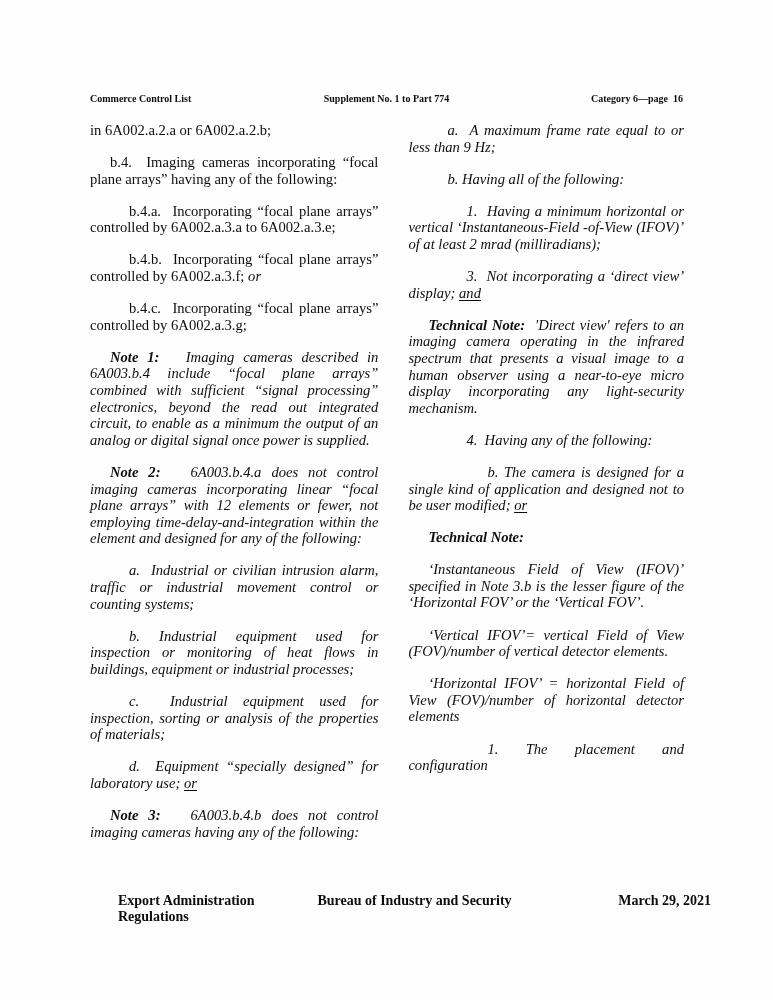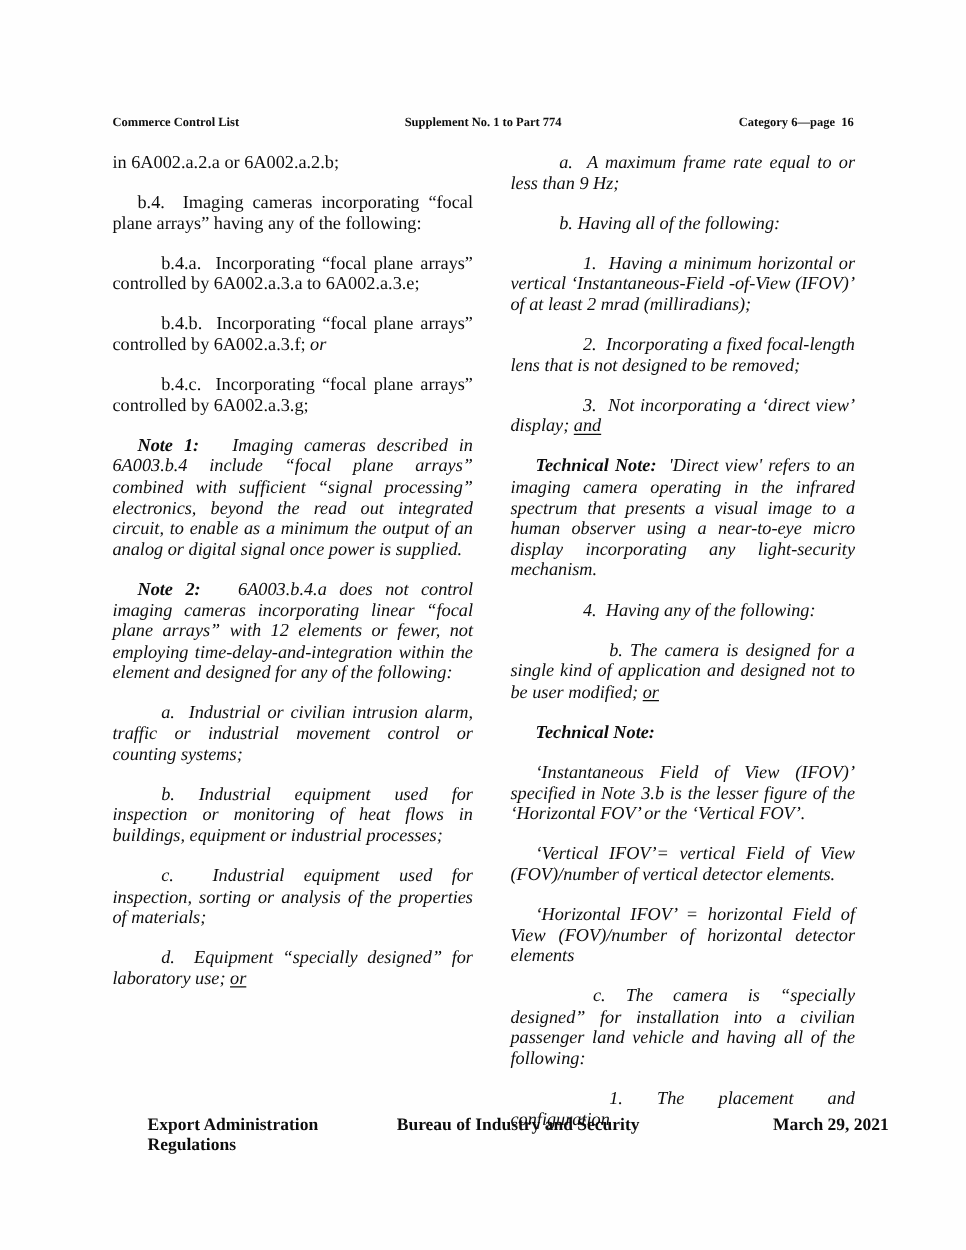--- a/index.html
+++ b/index.html
@@ -81,35 +81,34 @@
         <p class="para ind1"><span>b.4.&nbsp; Imaging cameras incorporating “focal plane arrays” having any of the following:</span></p>
         <p class="para ind2"><span>b.4.a.&nbsp; Incorporating “focal plane arrays” controlled by 6A002.a.3.a to 6A002.a.3.e;</span></p>
         <p class="para ind2"><span>b.4.b.&nbsp; Incorporating “focal plane arrays” controlled by 6A002.a.3.f; </span><span class="s-i">or</span></p>
         <p class="para ind2"><span>b.4.c.&nbsp; Incorporating “focal plane arrays” controlled by 6A002.a.3.g;</span></p>
         <p class="para ind1 italic"><span class="s-b">Note 1:</span><span>&nbsp;&nbsp; Imaging cameras described in 6A003.b.4 include “focal plane arrays” combined with sufficient “signal processing” electronics, beyond the read out integrated circuit, to enable as a minimum the output of an analog or digital signal once power is supplied.</span></p>
         <p class="para ind1 italic"><span class="s-b">Note 2:</span><span>&nbsp;&nbsp; 6A003.b.4.a does not control imaging cameras incorporating linear “focal plane arrays” with 12 elements or fewer, not employing time-delay-and-integration within the element and designed for any of the following:</span></p>
         <p class="para ind2 italic"><span>a.&nbsp; Industrial or civilian intrusion alarm, traffic or industrial movement control or counting systems;</span></p>
         <p class="para ind2 italic"><span>b. Industrial equipment used for inspection or monitoring of heat flows in buildings, equipment or industrial processes;</span></p>
         <p class="para ind2 italic"><span>c.&nbsp; Industrial equipment used for inspection, sorting or analysis of the properties of materials;</span></p>
         <p class="para ind2 italic"><span>d.&nbsp; Equipment “specially designed” for laboratory use; </span><span class="s-u">or</span></p>
+        <p class="para ind1 italic"><span class="s-b">Note 3:</span><span>&nbsp;&nbsp; 6A003.b.4.b does not control imaging cameras having any of the following:</span></p>
       </div>
     <div class="col col-right">
         <p class="para ind2 italic"><span>a.&nbsp; A maximum frame rate equal to or less than 9 Hz;</span></p>
         <p class="para ind2 italic"><span>b. Having all of the following:</span></p>
         <p class="para ind3 italic"><span>1.&nbsp; Having a minimum horizontal or vertical ‘Instantaneous-Field -of-View (IFOV)’ of at least 2 mrad (milliradians);</span></p>
-        <p class="para ind3 italic"><span>2.&nbsp; Incorporating a fixed focal-length lens that is not designed to be removed;</span></p>
         <p class="para ind3 italic"><span>3.&nbsp; Not incorporating a ‘direct view’ display; </span><span class="s-u">and</span></p>
         <p class="para ind1 italic"><span class="s-b">Technical Note:</span><span>&nbsp; 'Direct view' refers to an imaging camera operating in the infrared spectrum that presents a visual image to a human observer using a near-to-eye micro display incorporating any light-security mechanism.</span></p>
         <p class="para ind3 italic"><span>4.&nbsp; Having any of the following:</span></p>
         <p class="para ind5 italic"><span>b. The camera is designed for a single kind of application and designed not to be user modified; </span><span class="s-u">or</span></p>
         <p class="para ind1 italic"><span class="s-b">Technical Note:</span></p>
         <p class="para ind1 italic"><span>‘Instantaneous Field of View (IFOV)’ specified in Note 3.b is the lesser figure of the ‘Horizontal FOV’ or the ‘Vertical FOV’.</span></p>
         <p class="para ind1 italic"><span>‘Vertical IFOV’= vertical Field of View (FOV)/number of vertical detector elements.</span></p>
         <p class="para ind1 italic"><span>‘Horizontal IFOV’ = horizontal Field of View (FOV)/number of horizontal detector elements</span></p>
-        <p class="para ind4 italic"><span>c. The camera is “specially designed” for installation into a civilian passenger land vehicle and having all of the following:</span></p>
         <p class="para ind5 italic"><span>1. The placement and configuration</span></p>
       </div>
   </div>
 
   <div class="footer">
     <span class="f-left">Export Administration Regulations</span>
     <span class="f-center">Bureau of Industry and Security</span>
     <span class="f-right">March 29, 2021</span>
   </div>
 

